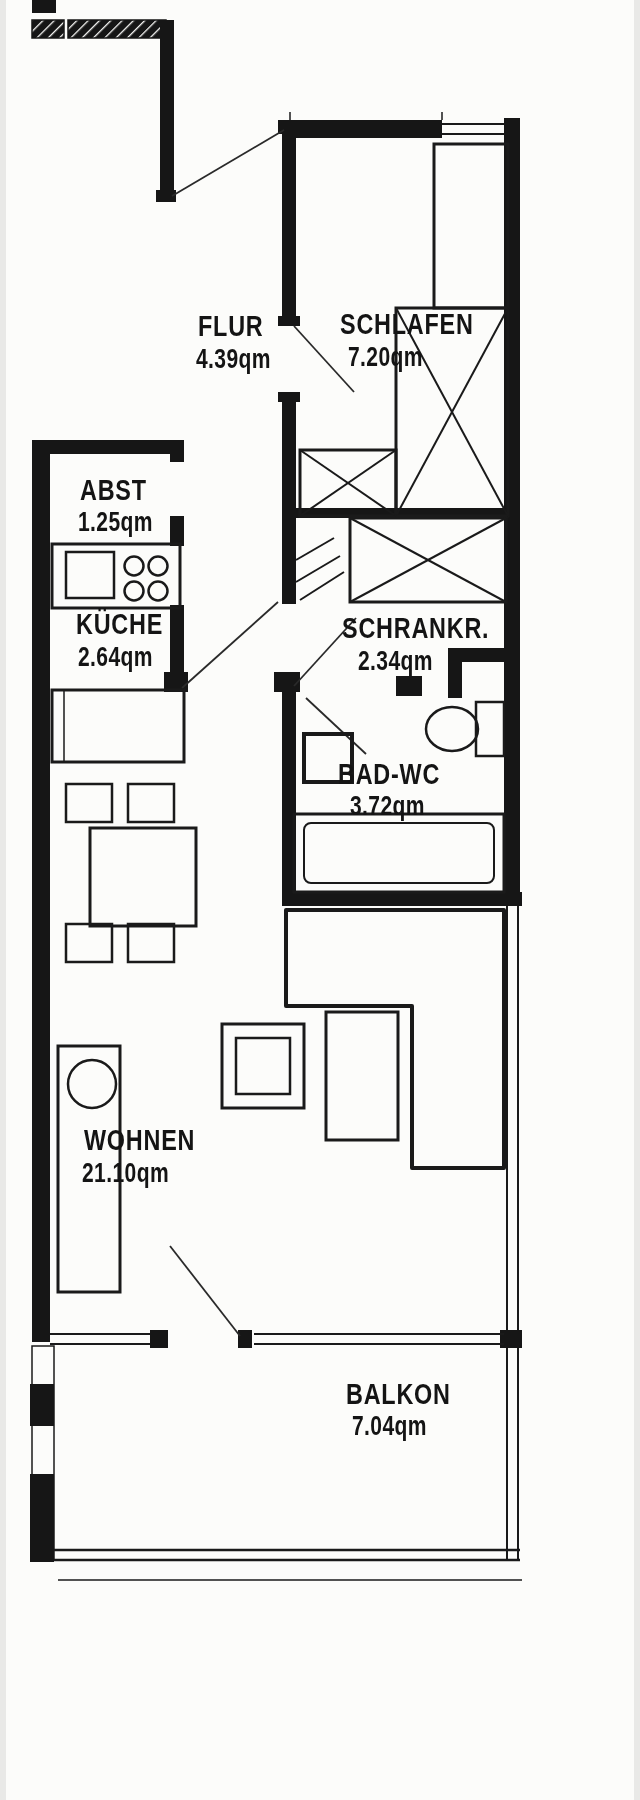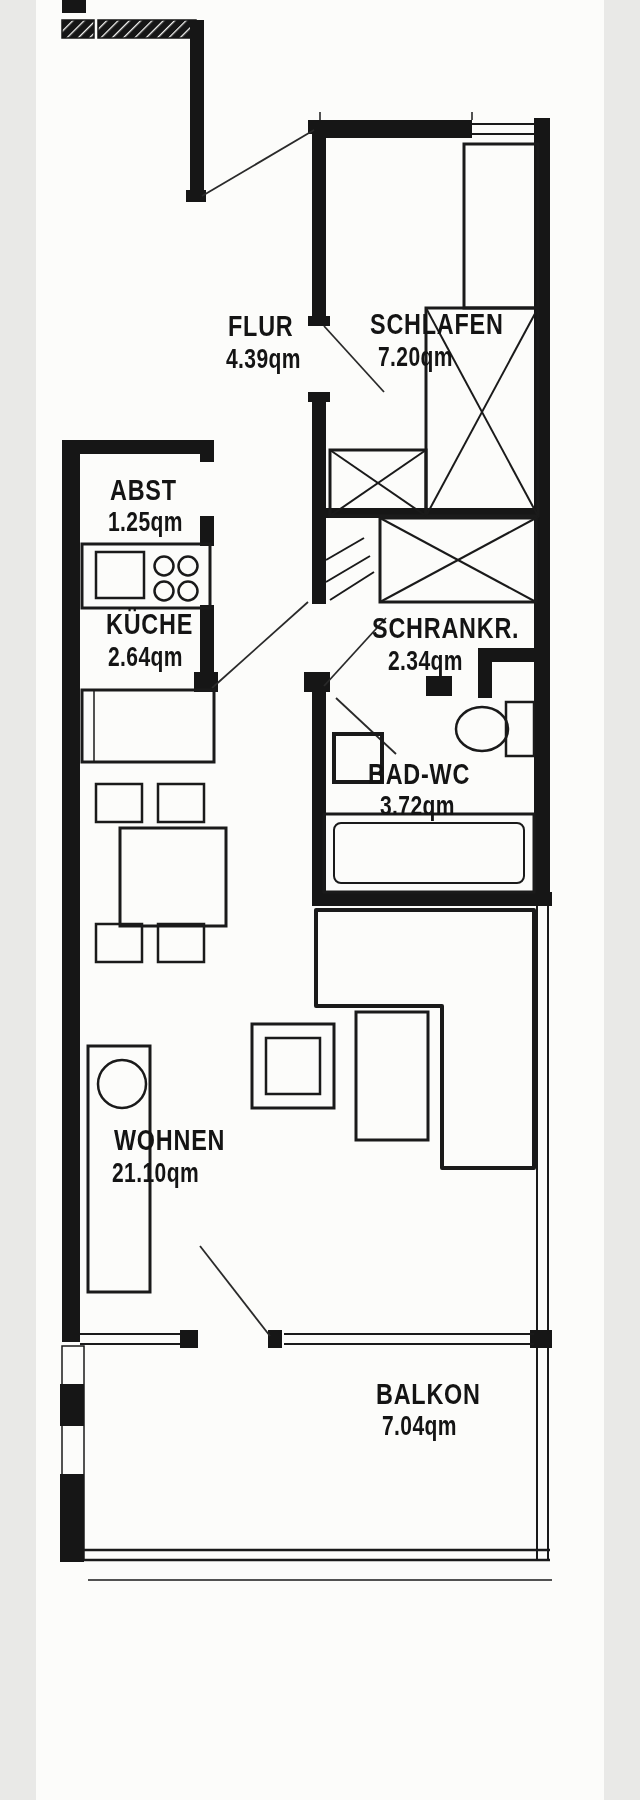--- a/index.html
+++ b/index.html
@@ -1,18 +1,18 @@
 <!DOCTYPE html>
 <html><head>
 <meta charset="utf-8">
 <style>
   html,body{margin:0;padding:0;background:#e9e9e7;}
   .page{
     position:relative;
-    width:568px;height:1800px;
+    width:628px;height:1800px;
     background:#fcfcfa;
     margin:0 auto;
     overflow:hidden;
     font-family:"Liberation Sans", sans-serif;
   }
   svg{position:absolute;left:0;top:0;}
   .wall{fill:#161616;stroke:none;}
   .thin{fill:none;stroke:#1a1a1a;}
   .leaf{fill:none;stroke:#2a2a2a;stroke-width:1.8;}
   .furn3{fill:none;stroke:#1a1a1a;stroke-width:3;}

